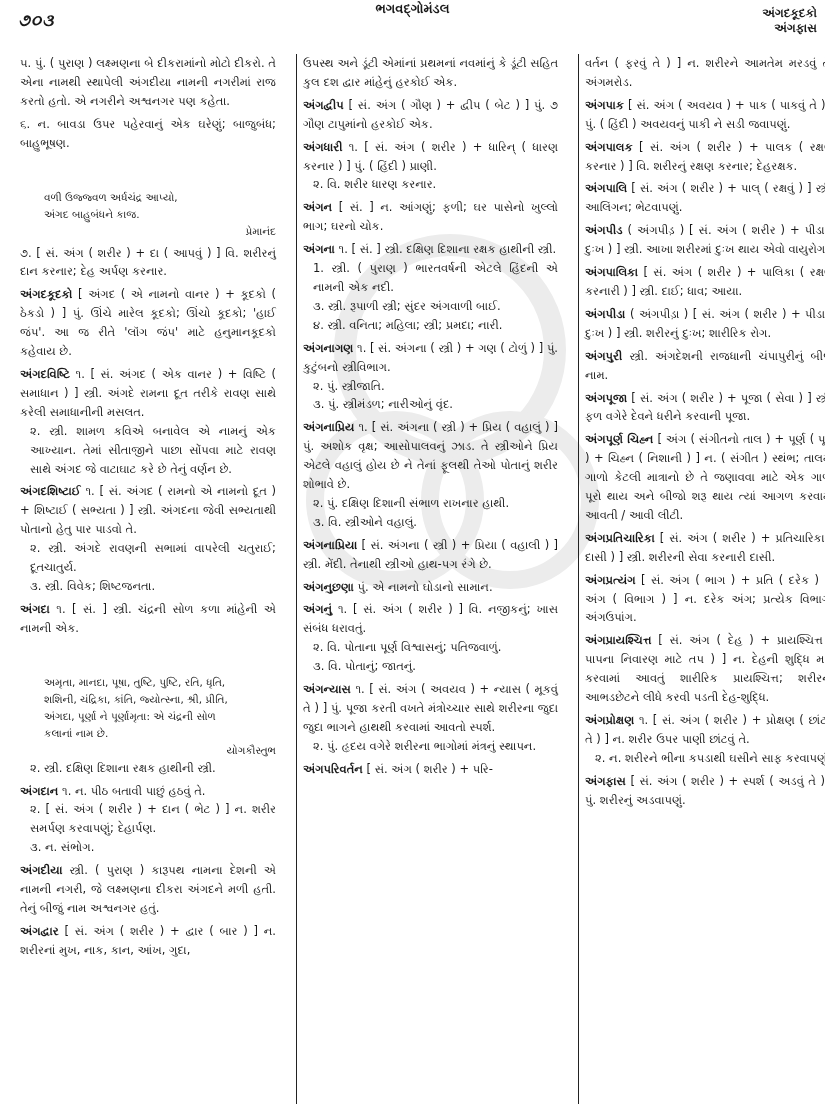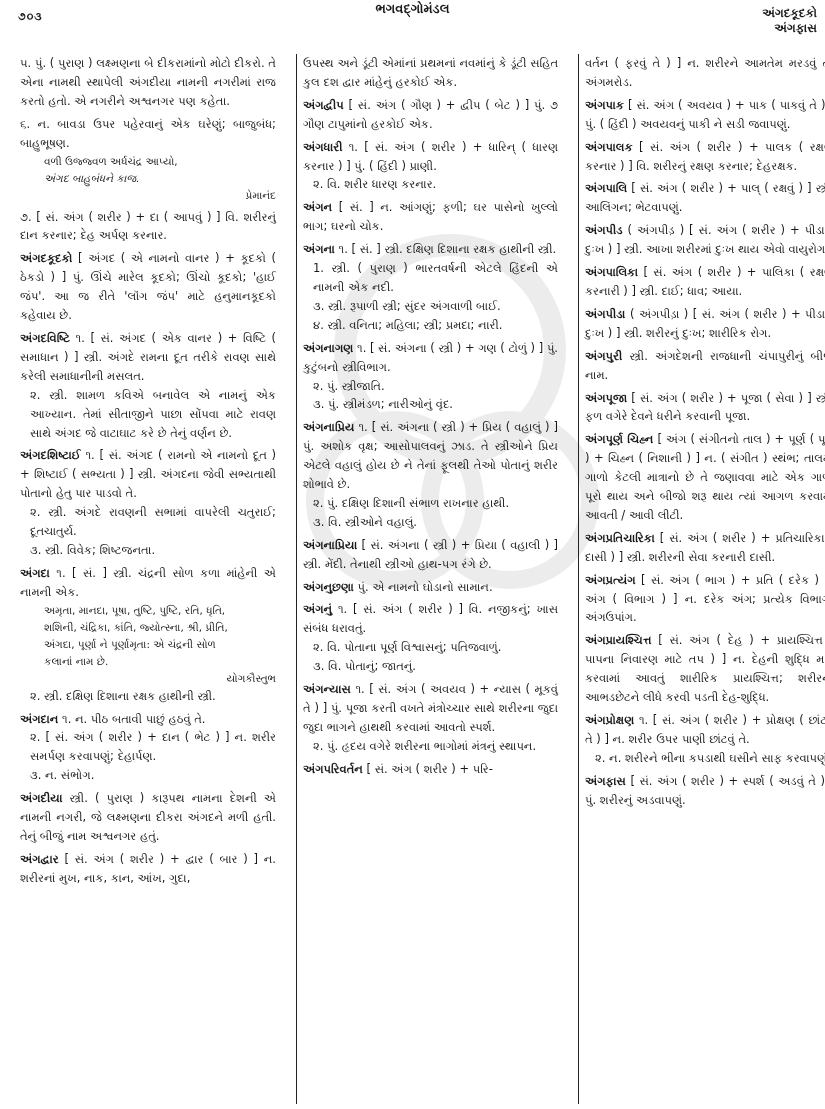--- a/index.html
+++ b/index.html
@@ -10,42 +10,42 @@
       position: relative;
     }
     .page { position: absolute; left: 0; top: 0; width: 825px; height: 1109px; }
     .watermark {
       position: absolute; left: 300px; top: 230px; width: 300px; height: 380px;
       pointer-events: none;
     }
     .header { position: absolute; left: 0; top: 0; width: 825px; height: 52px; }
     .page-number {
       position: absolute; left: 18px; top: 10px;
-      font-size: 11px; font-weight: bold; letter-spacing: 1px;
+      font-size: 17px; font-weight: bold; letter-spacing: 1px; font-style: italic;
     }
     .book-title {
       position: absolute; left: 0; width: 825px; top: 1px; text-align: center;
       font-size: 13px; font-weight: bold;
     }
     .guide-words {
       position: absolute; right: 8px; top: 6px; text-align: right;
       font-size: 12px; font-weight: bold; line-height: 15px;
     }
     .columns {
       position: absolute; left: 14px; top: 54px; width: 805px; height: 1050px;
       display: grid; grid-template-columns: 268px 268px 262px; column-gap: 14px;
     }
     .col { position: relative; overflow: hidden; padding: 0 6px; }
     .col + .col { border-left: 1px solid #222; }
     .entry { margin: 0 0 4px 0; font-size: 11.5px; line-height: 18.9px; text-align: justify; }
     .entry .hw { font-weight: bold; }
     .entry .body { }
     .sense { display: block; padding-left: 10px; }
     .quote {
-      display: block; padding-left: 24px; font-size: 10.5px; line-height: 17px;
+      display: block; padding-left: 24px; font-size: 10.5px; line-height: 17px; margin-top: 36px;
     }
     .quote .src { display: block; text-align: right; }
   </style>
 </head>
 <body>
 
 <div class="page">
 
   <svg class="watermark" viewBox="0 0 300 380">
     <circle cx="150" cy="120" r="105" fill="none" stroke="#ececec" stroke-width="22"></circle>
@@ -60,21 +60,21 @@
       <div>અંગદકૂદકો</div>
       <div>અંગફાસ</div>
     </div>
   </div>
 
   <div class="columns">
     <div class="col">
         <div class="entry"><span class="body">૫. પું. ( પુરાણ ) લક્ષ્મણના બે દીકરામાંનો મોટો દીકરો. તે એના નામથી સ્થાપેલી અંગદીયા નામની નગરીમાં રાજ કરતો હતો. એ નગરીને અશ્વનગર પણ કહેતા.</span></div>
         <div class="entry"><span class="body">૬. ન. બાવડા ઉપર પહેરવાનું એક ઘરેણું; બાજુબંધ; બાહુભૂષણ.</span><span class="quote">
             <span style="display: block;">વળી ઉજ્જ્વળ અર્ધચંદ્ર આપ્યો,</span>
-            <span style="display: block; font-style: italic;">અંગદ બાહુબંધને કાજ.</span>
+            <span style="display: block;">અંગદ બાહુબંધને કાજ.</span>
             <span class="src">પ્રેમાનંદ</span>
           </span></div>
         <div class="entry"><span class="body">૭. [ સં. અંગ ( શરીર ) + દા ( આપવું ) ] વિ. શરીરનું દાન કરનાર; દેહ અર્પણ કરનાર.</span></div>
         <div class="entry"><span class="hw">અંગદકૂદકો</span> <span class="body">[ અંગદ ( એ નામનો વાનર ) + કૂદકો ( ઠેકડો ) ] પું. ઊંચે મારેલ કૂદકો; ઊંચો કૂદકો; 'હાઈ જંપ'. આ જ રીતે 'લૉંગ જંપ' માટે હનુમાનકૂદકો કહેવાય છે.</span></div>
         <div class="entry"><span class="hw">અંગદવિષ્ટિ</span> <span class="body">૧. [ સં. અંગદ ( એક વાનર ) + વિષ્ટિ ( સમાધાન ) ] સ્ત્રી. અંગદે રામના દૂત તરીકે રાવણ સાથે કરેલી સમાધાનીની મસલત.</span><span class="sense">૨. સ્ત્રી. શામળ કવિએ બનાવેલ એ નામનું એક આખ્યાન. તેમાં સીતાજીને પાછા સોંપવા માટે રાવણ સાથે અંગદ જે વાટાઘાટ કરે છે તેનું વર્ણન છે.</span></div>
         <div class="entry"><span class="hw">અંગદશિષ્ટાઈ</span> <span class="body">૧. [ સં. અંગદ ( રામનો એ નામનો દૂત ) + શિષ્ટાઈ ( સભ્યતા ) ] સ્ત્રી. અંગદના જેવી સભ્યતાથી પોતાનો હેતુ પાર પાડવો તે.</span><span class="sense">૨. સ્ત્રી. અંગદે રાવણની સભામાં વાપરેલી ચતુરાઈ; દૂતચાતુર્ય.</span><span class="sense">૩. સ્ત્રી. વિવેક; શિષ્ટજનતા.</span></div>
         <div class="entry"><span class="hw">અંગદા</span> <span class="body">૧. [ સં. ] સ્ત્રી. ચંદ્રની સોળ કળા માંહેની એ નામની એક.</span><span class="quote">
             <span style="display: block;">અમૃતા, માનદા, પૂષા, તુષ્ટિ, પુષ્ટિ, રતિ, ધૃતિ,</span>
             <span style="display: block;">શશિની, ચંદ્રિકા, કાંતિ, જ્યોત્સ્ના, શ્રી, પ્રીતિ,</span>
             <span style="display: block;">અંગદા, પૂર્ણા ને પૂર્ણામૃતા: એ ચંદ્રની સોળ</span>

